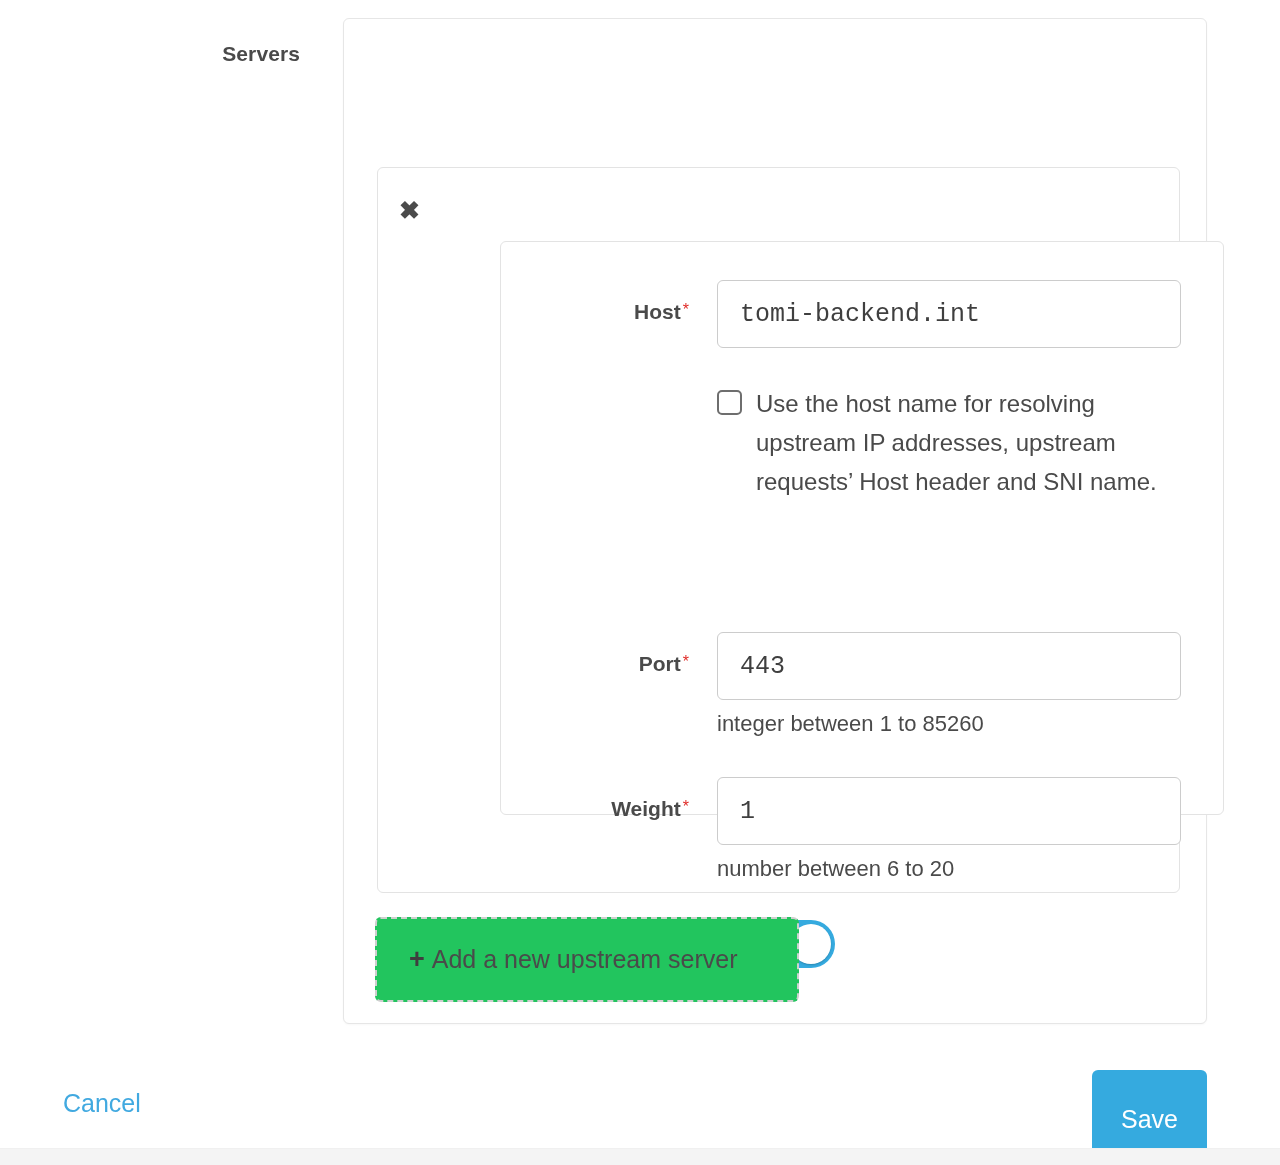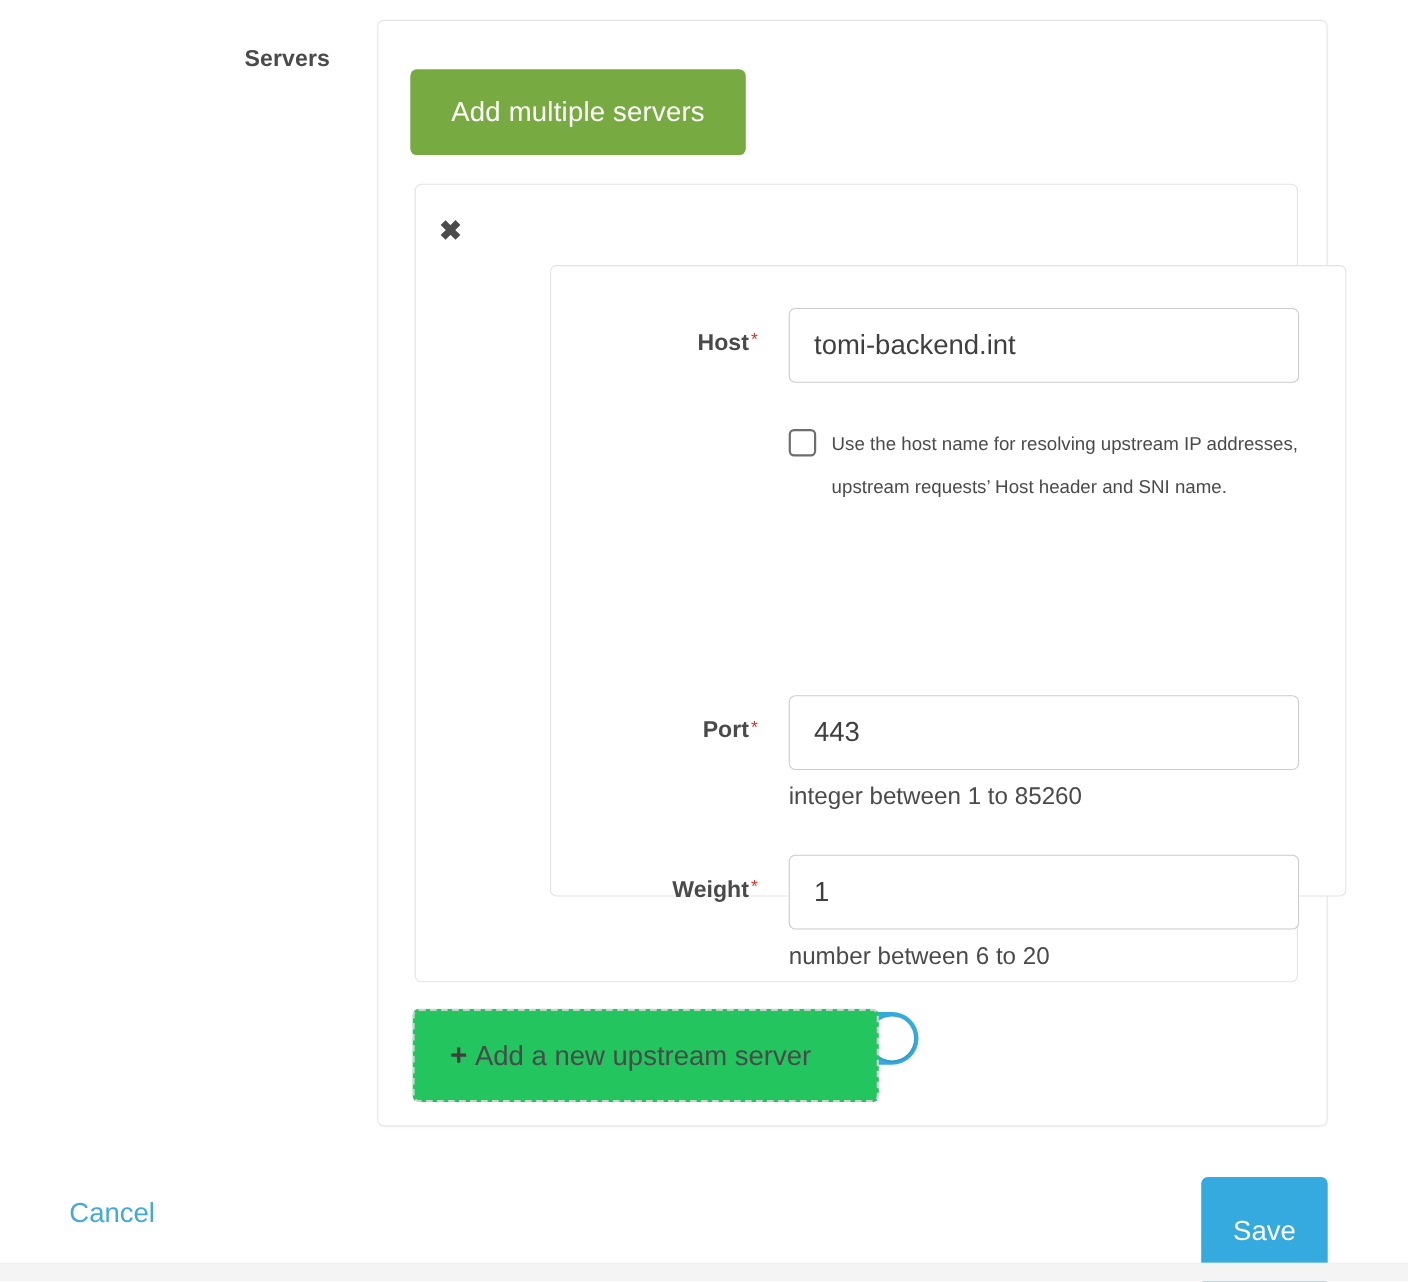--- a/index.html
+++ b/index.html
@@ -164,21 +164,21 @@
     width: 464px;
   }
 
   .text-input {
     width: 464px;
     height: 68px;
     box-sizing: border-box;
     border: 1px solid #cccccc;
     border-radius: 6px;
     background: #ffffff;
-    font-family: Liberation Sans, sans-serif;
+    font-family: Liberation Mono, monospace;
     font-size: 25px;
     color: #3f3f3f;
     padding: 0 22px;
     outline: none;
   }
 
   .hint-text {
     font-size: 22px;
     color: #4a4a4a;
     margin-top: 11px;
@@ -200,21 +200,21 @@
     min-width: 25px;
     box-sizing: border-box;
     border: 2px solid #6e6e6e;
     border-radius: 5px;
     background: #ffffff;
     margin-top: 6px;
     cursor: pointer;
   }
   .cb-text {
     margin-left: 14px;
-    font-size: 17px;
+    font-size: 24px;
     line-height: 39px;
     color: #4a4a4a;
   }
 
   
   .toggle-switch {
     position: relative;
     width: 118px;
     height: 48px;
     border-radius: 24px;
@@ -309,21 +309,20 @@
 </style>
 </head>
 <body>
 
 <div class="form-row">
 
   <div class="field-label-col">Servers</div>
 
   <div class="servers-panel">
 
-    <button class="add-multiple-btn">Add multiple servers</button>
 
     <div class="server-entry">
 
       <div class="server-entry-outer"></div>
 
       <button class="remove-server-btn">✖</button>
 
       <div class="server-fields-card">
 
         <div class="sub-row" style="top:38px;">

